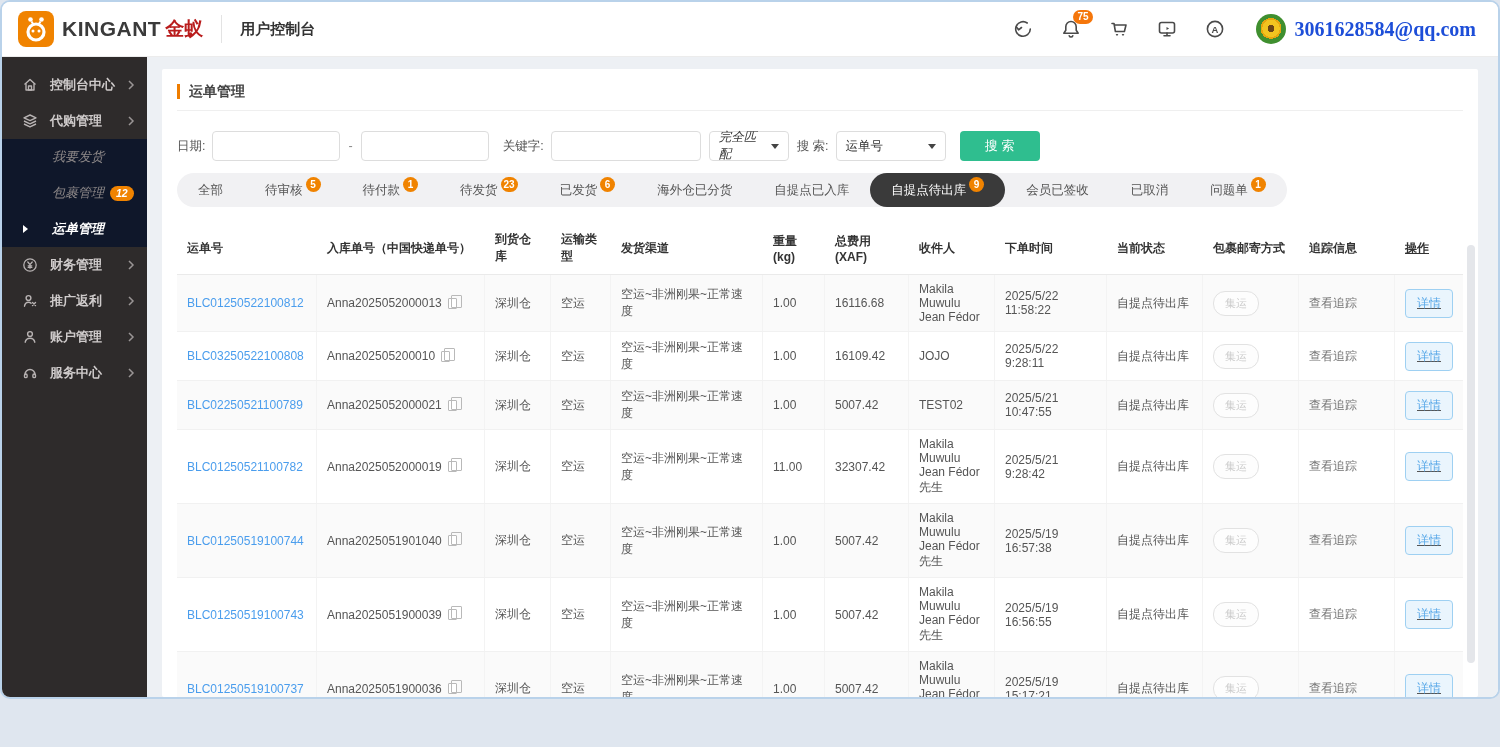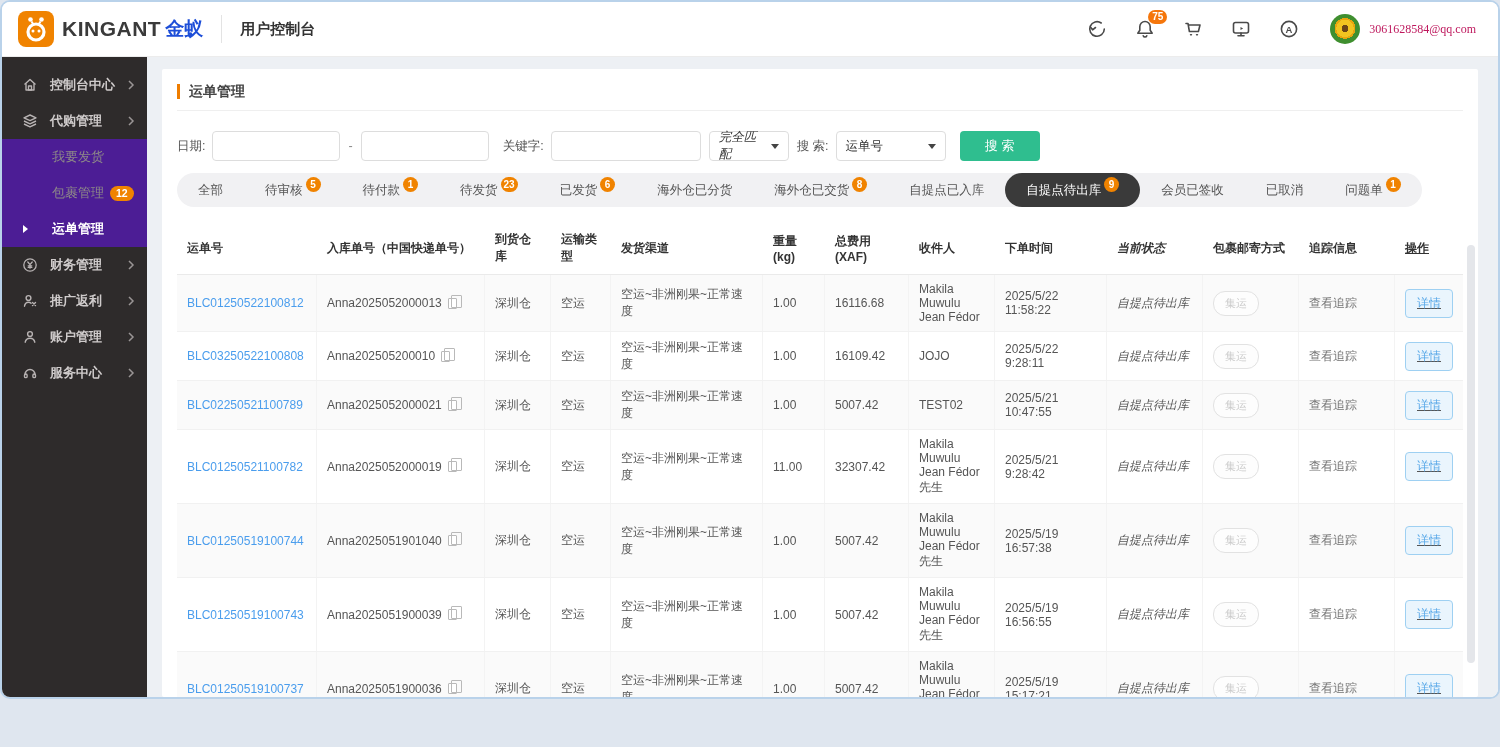--- a/index.html
+++ b/index.html
@@ -7,43 +7,43 @@
   body { font-family:"Liberation Sans","DejaVu Sans",sans-serif; }
   .window { width:1500px; height:699px; background:#fff; border-radius:10px; overflow:hidden;
             border:2px solid #b9d2ea; display:flex; flex-direction:column; position:relative; }
 
   
   .topbar { height:55px; flex:none; background:#fff; border-bottom:1px solid #ececec;
             display:flex; align-items:center; justify-content:space-between; padding:0 22px 0 16px; }
   .brand-wrap { display:flex; align-items:center; }
   .logo { width:36px; height:36px; flex:none; }
   .brand-text { font-size:21px; font-weight:800; color:#3a3a3a; letter-spacing:.5px; margin-left:8px; }
-  .brand-cn { font-size:19px; font-weight:700; color:#1d4ed8; margin-left:4px; }
+  .brand-cn { font-size:19px; font-weight:700; color:#b91c1c; margin-left:4px; }
   .brand-divider { width:1px; height:28px; background:#e3e3e3; margin:0 18px; }
   .console-title { font-size:15px; font-weight:700; color:#333; }
   .top-icons { display:flex; align-items:center; gap:26px; }
   .ticon { width:22px; height:22px; display:block; cursor:pointer; }
   .bell-wrap { position:relative; }
   .bell-badge { position:absolute; top:-8px; right:-11px; background:#f5760b; color:#fff;
                 font-size:10px; font-weight:700; border-radius:7px; padding:1px 4px; line-height:12px; }
   .user-wrap { display:flex; align-items:center; gap:9px; margin-left:4px; }
   .avatar { width:30px; height:30px; border-radius:50%; cursor:pointer;
             background:radial-gradient(circle at 50% 48%, #6b4516 0 16%, #f2c420 16% 40%, #e8a50f 40% 48%, #3f8f2f 48% 78%, #2e6f27 78%); }
-  .user-email { font-family:"Liberation Serif","DejaVu Serif",serif; font-size:12px; font-weight:400; color:#be185d; }
+  .user-email { font-family:"Liberation Serif","DejaVu Serif",serif; font-size:20px; font-weight:700; color:#1d4ed8; }
 
   
   .main { flex:1; display:flex; min-height:0; background:#edf0f4; }
 
   
   .sidebar { width:145px; flex:none; background:#2e2b2b; padding-top:10px; }
   .side-item { height:36px; display:flex; align-items:center; gap:12px; padding:0 12px 0 20px; cursor:pointer; }
   .side-item .sicon { width:16px; height:16px; flex:none; }
   .side-item .slabel { flex:1; font-size:13px; font-weight:600; color:#cfcbcb; white-space:nowrap; }
   .side-item .chev { width:8px; height:10px; flex:none; }
-  .submenu { background:#4c1d95; }
+  .submenu { background:#0f172a;font-style:italic; }
   .sub-item { height:36px; display:flex; align-items:center; padding-left:50px; font-size:13px;
               color:#8d8888; cursor:pointer; position:relative; white-space:nowrap; }
   .sub-item.active { color:#fff; font-weight:700; }
   .active-marker { position:absolute; left:21px; width:0; height:0;
                    border-left:5px solid #fff; border-top:4px solid transparent; border-bottom:4px solid transparent; }
   .sub-badge { background:#f08300; color:#fff; font-size:10.5px; font-weight:700;
                border-radius:9px; padding:1.5px 6px; margin-left:6px; line-height:12px; }
 
   
   .content { flex:1; min-width:0; padding:12px 20px 0 15px; }
@@ -84,21 +84,21 @@
   .table { display:flex; flex-direction:column; }
   .thead { display:flex; border-bottom:1px solid #eaeaea; }
   .th { font-size:12px; font-weight:700; color:#333; padding:9px 10px; display:flex; align-items:center; }
   .tbody .tr { display:flex; border-bottom:1px solid #f1f1f1; align-items:stretch; min-height:37px; }
   .tbody .tr:nth-child(odd) { background:#fafafa; }
   .td { font-size:12px; color:#555; padding:7px 10px; display:flex; align-items:center;
         border-right:1px solid #f3f3f3; word-break:break-word; }
   .td:last-child, .th:last-child { border-right:none; }
   .w0{width:140px;flex:none;} .w1{width:168px;flex:none;} .w2{width:66px;flex:none;} .w3{width:60px;flex:none;}
   .w4{width:152px;flex:none;} .w5{width:62px;flex:none;} .w6{width:84px;flex:none;} .w7{width:86px;flex:none;}
-  .w8{width:112px;flex:none;} .w9{width:96px;flex:none;font-style:italic;} .w10{width:96px;flex:none;} .w11{width:96px;flex:none;}
+  .w8{width:112px;flex:none;} .w9{width:96px;flex:none;} .w10{width:96px;flex:none;} .w11{width:96px;flex:none;}
   .w12{width:68px;flex:none;text-decoration:underline;}
   .waybill-link { color:#4a9ded; text-decoration:none; cursor:pointer; }
   .copy-icon { display:inline-block; width:9px; height:11px; position:relative; margin-left:6px; flex:none;
                border:1px solid #b9b9b9; border-radius:1px; background:#fff; cursor:pointer; }
   .copy-icon::before { content:''; position:absolute; width:9px; height:11px; border:1px solid #b9b9b9;
                        border-radius:1px; top:-4px; left:2px; background:transparent; }
   .pill-disabled { border:1px solid #e2e2e2; color:#ccc; border-radius:12px; padding:4px 11px;
                    font-size:11px; background:#fdfdfd; white-space:nowrap; }
   .track-link { color:#737373; text-decoration:none; cursor:pointer; white-space:nowrap; }
   .detail-btn { background:#eaf5fd; border:1px solid #9ed0f2; color:#58a8e8; border-radius:4px;
@@ -292,24 +292,20 @@
   </div>
             <div class="tab">
     <span class="tab-label">已发货</span>
     <span class="tab-badge">6</span>
   </div>
             <div class="tab">
     <span class="tab-label">海外仓已分货</span>
 
   </div>
             <div class="tab">
-    <span class="tab-label">海外仓已交货</span>
-    <span class="tab-badge">8</span>
-  </div>
-            <div class="tab">
     <span class="tab-label">自提点已入库</span>
 
   </div>
             <div class="tab active">
     <span class="tab-label">自提点待出库</span>
     <span class="tab-badge">9</span>
   </div>
             <div class="tab">
     <span class="tab-label">会员已签收</span>
 

